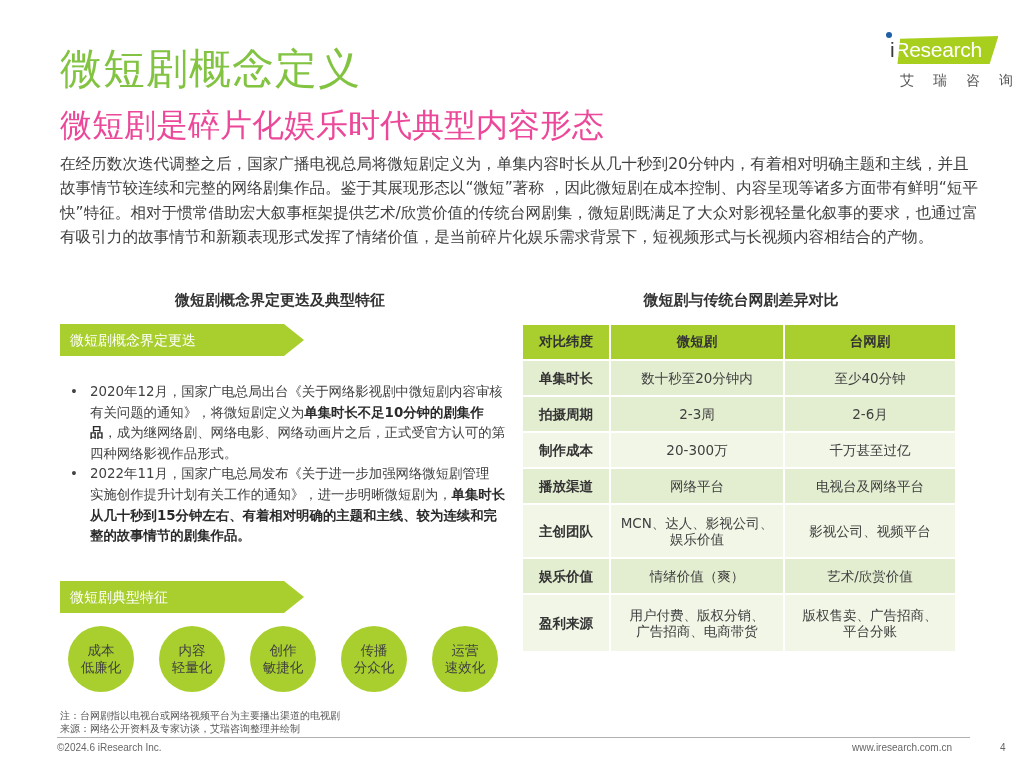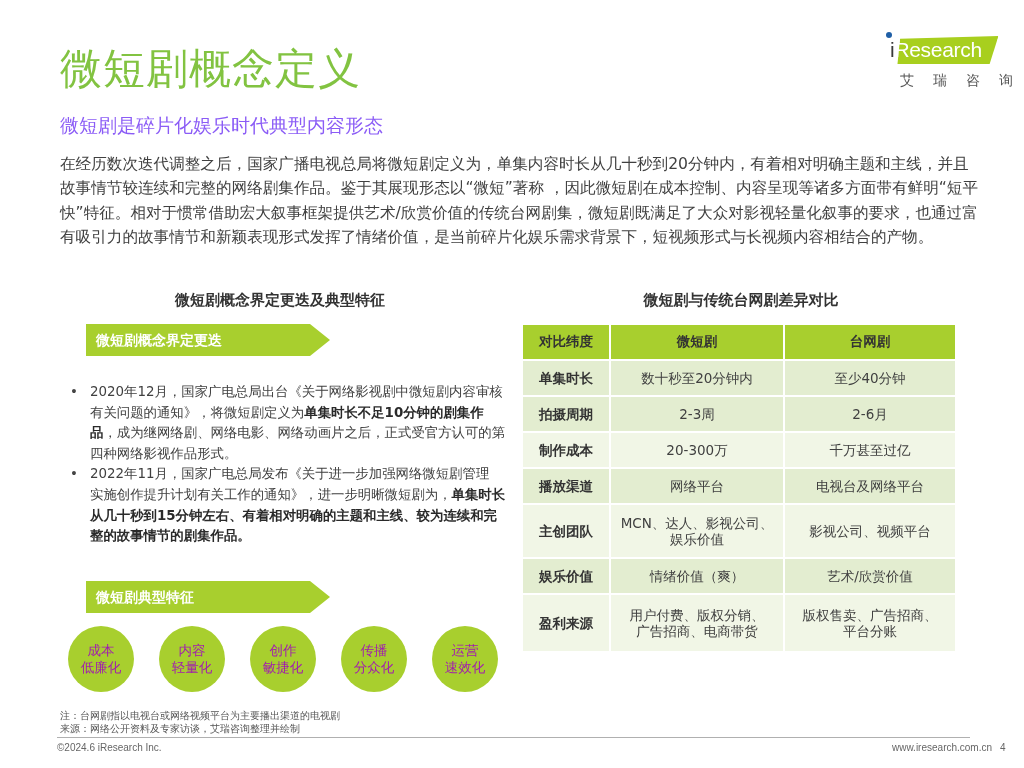--- a/index.html
+++ b/index.html
@@ -1,61 +1,61 @@
 <!DOCTYPE html>
 <html><head>
 <meta charset="utf-8">
 <style>
   * { box-sizing: border-box; margin: 0; padding: 0; }
   html, body { width: 1024px; height: 768px; background: #ffffff; overflow: hidden; }
   body { position: relative; font-family: "DejaVu Sans", "Liberation Sans", sans-serif; color: #3a3a3a; }
 
   .title { position: absolute; left: 60px; top: 44px; font-size: 42px; color: #82c341; letter-spacing: 1px; line-height: 50px; font-weight: normal; }
-  .subtitle { position: absolute; left: 60px; top: 108px; font-size: 19px; color: #8b5cf6; line-height: 34px; }
+  .subtitle { position: absolute; left: 60px; top: 108px; font-size: 32px; color: #ec4899; line-height: 34px; }
 
   .logo { position: absolute; left: 878px; top: 30px; width: 120px; height: 62px; }
   .logo-plate { position: absolute; left: 20px; top: 6px; width: 98px; height: 28px; background: #a8cf1e; transform: skewX(-10deg); clip-path: polygon(0 10%, 100% 0, 96% 100%, 2% 100%); }
   .logo-text { position: absolute; left: 12px; top: 6px; font-family: "Liberation Sans", sans-serif; font-size: 21px; color: #ffffff; letter-spacing: -0.3px; line-height: 28px; }
   .logo-text .i { color: #3a3a3a; }
   .logo-dot { position: absolute; left: 8px; top: 2px; width: 6px; height: 6px; background: #1f5fa6; border-radius: 50%; }
   .logo-cn { position: absolute; left: 22px; top: 42px; font-size: 14px; color: #555; letter-spacing: 19px; white-space: nowrap; }
 
   .intro { position: absolute; left: 60px; top: 152px; width: 920px; font-size: 15.6px; line-height: 24.4px; color: #404040; }
 
   .section-title { position: absolute; font-size: 15px; font-weight: bold; color: #333; text-align: center; }
   .left-title { left: 60px; width: 440px; top: 291px; }
   .right-title { left: 523px; width: 436px; top: 291px; }
 
-  .tag { position: absolute; left: 60px; height: 32px; width: 244px; background: #a8cf2e; clip-path: polygon(0 0, 224px 0, 244px 50%, 224px 100%, 0 100%); color: #ffffff; font-size: 14px; font-weight: bold; line-height: 32px; padding-left: 10px; margin-left: 26px; }
+  .tag { position: absolute; left: 60px; height: 32px; width: 244px; background: #a8cf2e; clip-path: polygon(0 0, 224px 0, 244px 50%, 224px 100%, 0 100%); color: #ffffff; font-size: 14px; font-weight: normal; line-height: 32px; padding-left: 10px; }
   .tag1 { top: 324px; }
   .tag2 { top: 581px; }
 
   .bullets { position: absolute; left: 68px; top: 382px; width: 438px; list-style: none; font-size: 13.4px; line-height: 20.6px; color: #404040; }
   .bullets li { position: relative; padding-left: 22px; }
   .bullets li::before { content: "•"; position: absolute; left: 2px; top: 0; color: #444; }
   .bullets b { font-weight: bold; color: #2a2a2a; }
 
   .circles { position: absolute; left: 68px; top: 626px; display: flex; gap: 25px; }
-  .circle { width: 66px; height: 66px; border-radius: 50%; background: #a8cf2e; color: #a21caf; display: flex; flex-direction: column; justify-content: center; font-size: 13.5px; line-height: 17px; text-align: center; }
+  .circle { width: 66px; height: 66px; border-radius: 50%; background: #a8cf2e; color: #404040; display: flex; flex-direction: column; justify-content: center; font-size: 13.5px; line-height: 17px; text-align: center; }
 
   table.cmp { position: absolute; left: 523px; top: 325px; width: 436px; border-collapse: separate; border-spacing: 2px; font-size: 13.5px; color: #404040; margin-left: -2px; margin-top: -2px; }
   table.cmp td, table.cmp th { text-align: center; vertical-align: middle; }
   table.cmp th { background: #a8cf2e; height: 34px; font-weight: bold; font-size: 13.5px; color: #333; }
   table.cmp td.dim { width: 86px; font-weight: bold; color: #333; }
   table.cmp td.c1 { width: 172px; }
   table.cmp tr.odd td { background: #e3edd0; }
   table.cmp tr.even td { background: #f1f6e6; }
   table.cmp td { height: 34px; line-height: 16px; }
   table.cmp tr.tall td { height: 52px; }
   table.cmp tr.taller td { height: 56px; }
 
   .notes { position: absolute; left: 60px; top: 710px; font-size: 10px; line-height: 12.5px; color: #555; }
   .divider { position: absolute; left: 57px; top: 737px; width: 913px; height: 1px; background: #b0b0b0; }
   .footer-left { position: absolute; left: 57px; top: 742px; font-size: 10px; color: #666; font-family: "Liberation Sans", sans-serif; }
-  .footer-right { position: absolute; left: 852px; top: 742px; font-size: 10px; color: #666; font-family: "Liberation Sans", sans-serif; margin-left: 40px; }
+  .footer-right { position: absolute; left: 852px; top: 742px; font-size: 10px; color: #666; font-family: "Liberation Sans", sans-serif; }
   .page-num { position: absolute; left: 1000px; top: 742px; font-size: 10px; color: #666; font-family: "Liberation Sans", sans-serif; }
 </style>
 </head>
 <body>
 
 <div class="title">微短剧概念定义</div>
 <div class="subtitle">微短剧是碎片化娱乐时代典型内容形态</div>
 
 <div class="logo">
   <div class="logo-plate"></div>

